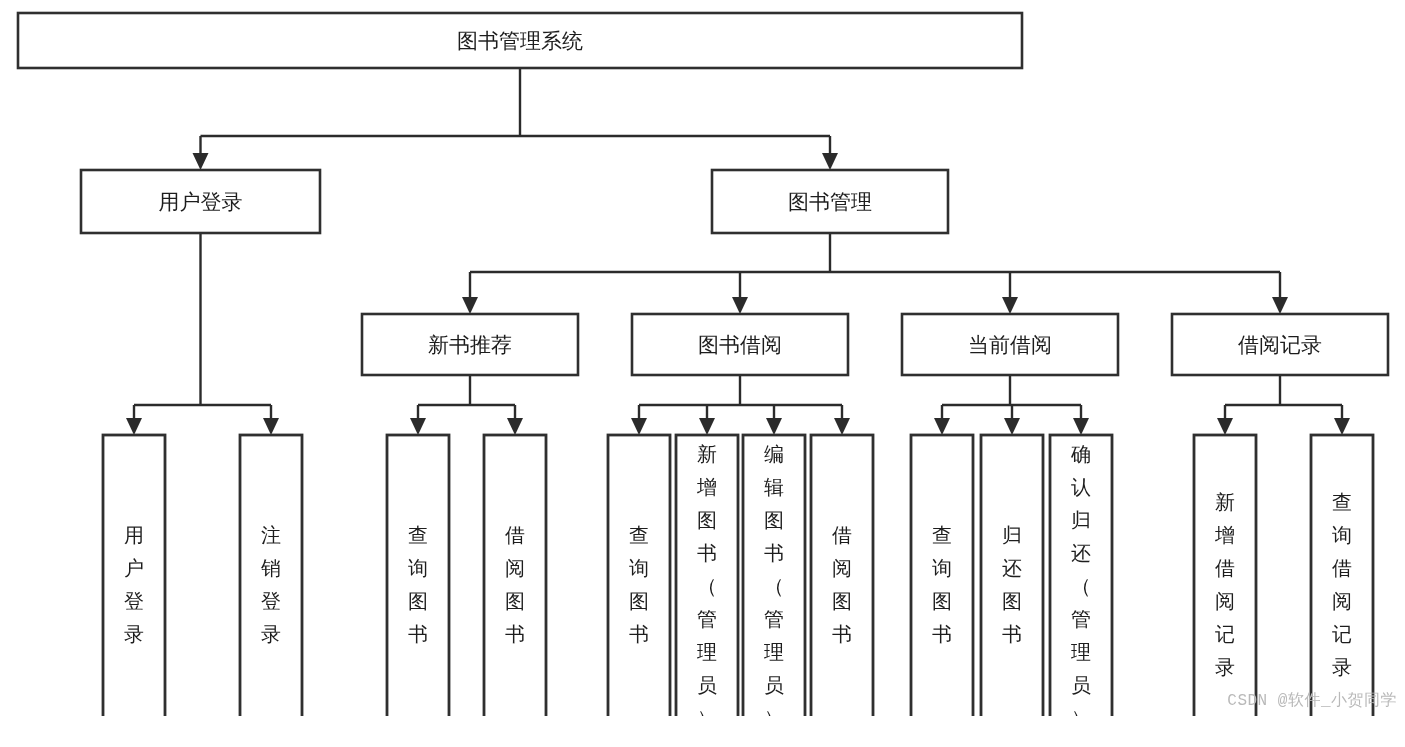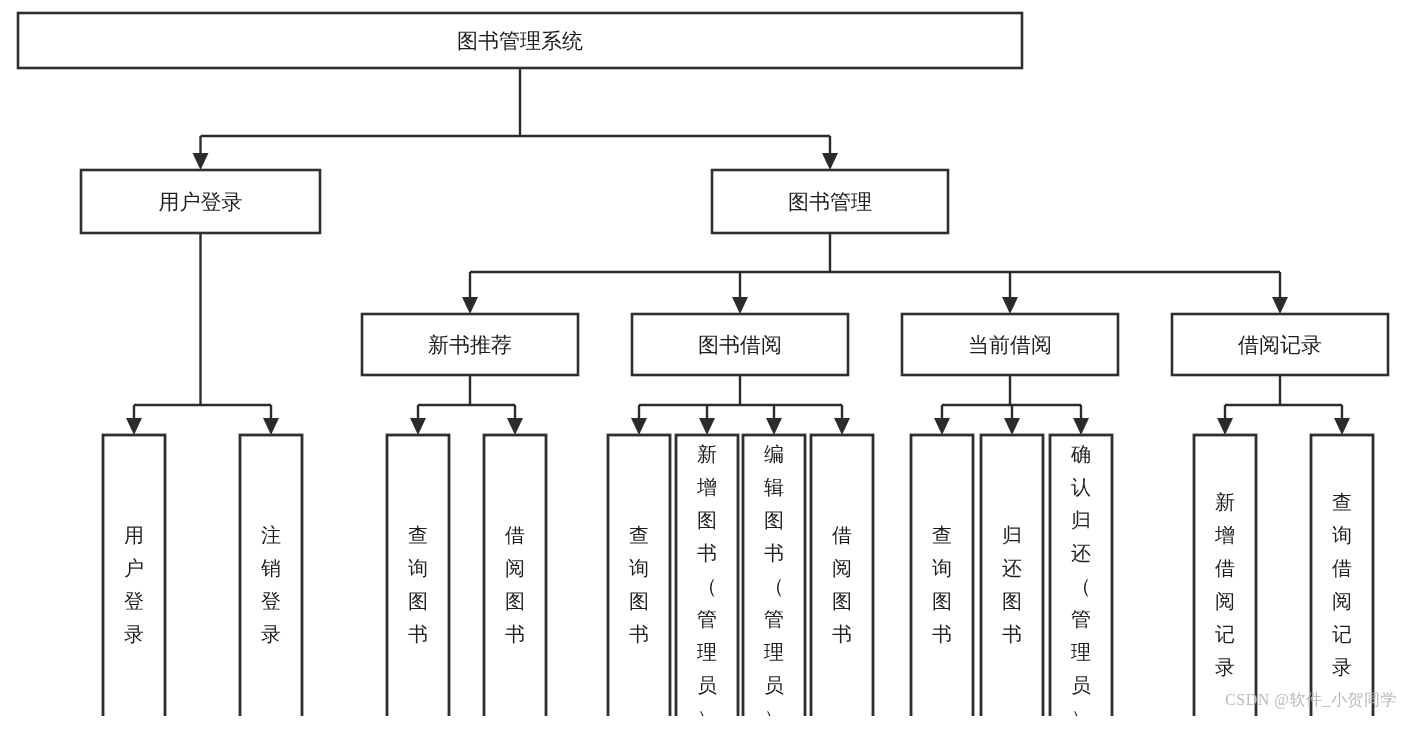--- a/index.html
+++ b/index.html
@@ -54,21 +54,21 @@
     font-size: 21px;
   }
   .node-label.vertical-glyph {
     font-size: 20px;
     text-anchor: middle;
   }
   .watermark-text {
     position: absolute;
     right: 8px;
     bottom: 5px;
-    font-family: Liberation Serif, serif;
+    font-family: Liberation Mono, monospace;
     font-size: 16px;
     color: #b9b9b9;
     white-space: nowrap;
     letter-spacing: 0.5px;
     pointer-events: none;
   }
 </style>
 </head>
 <body>
 

